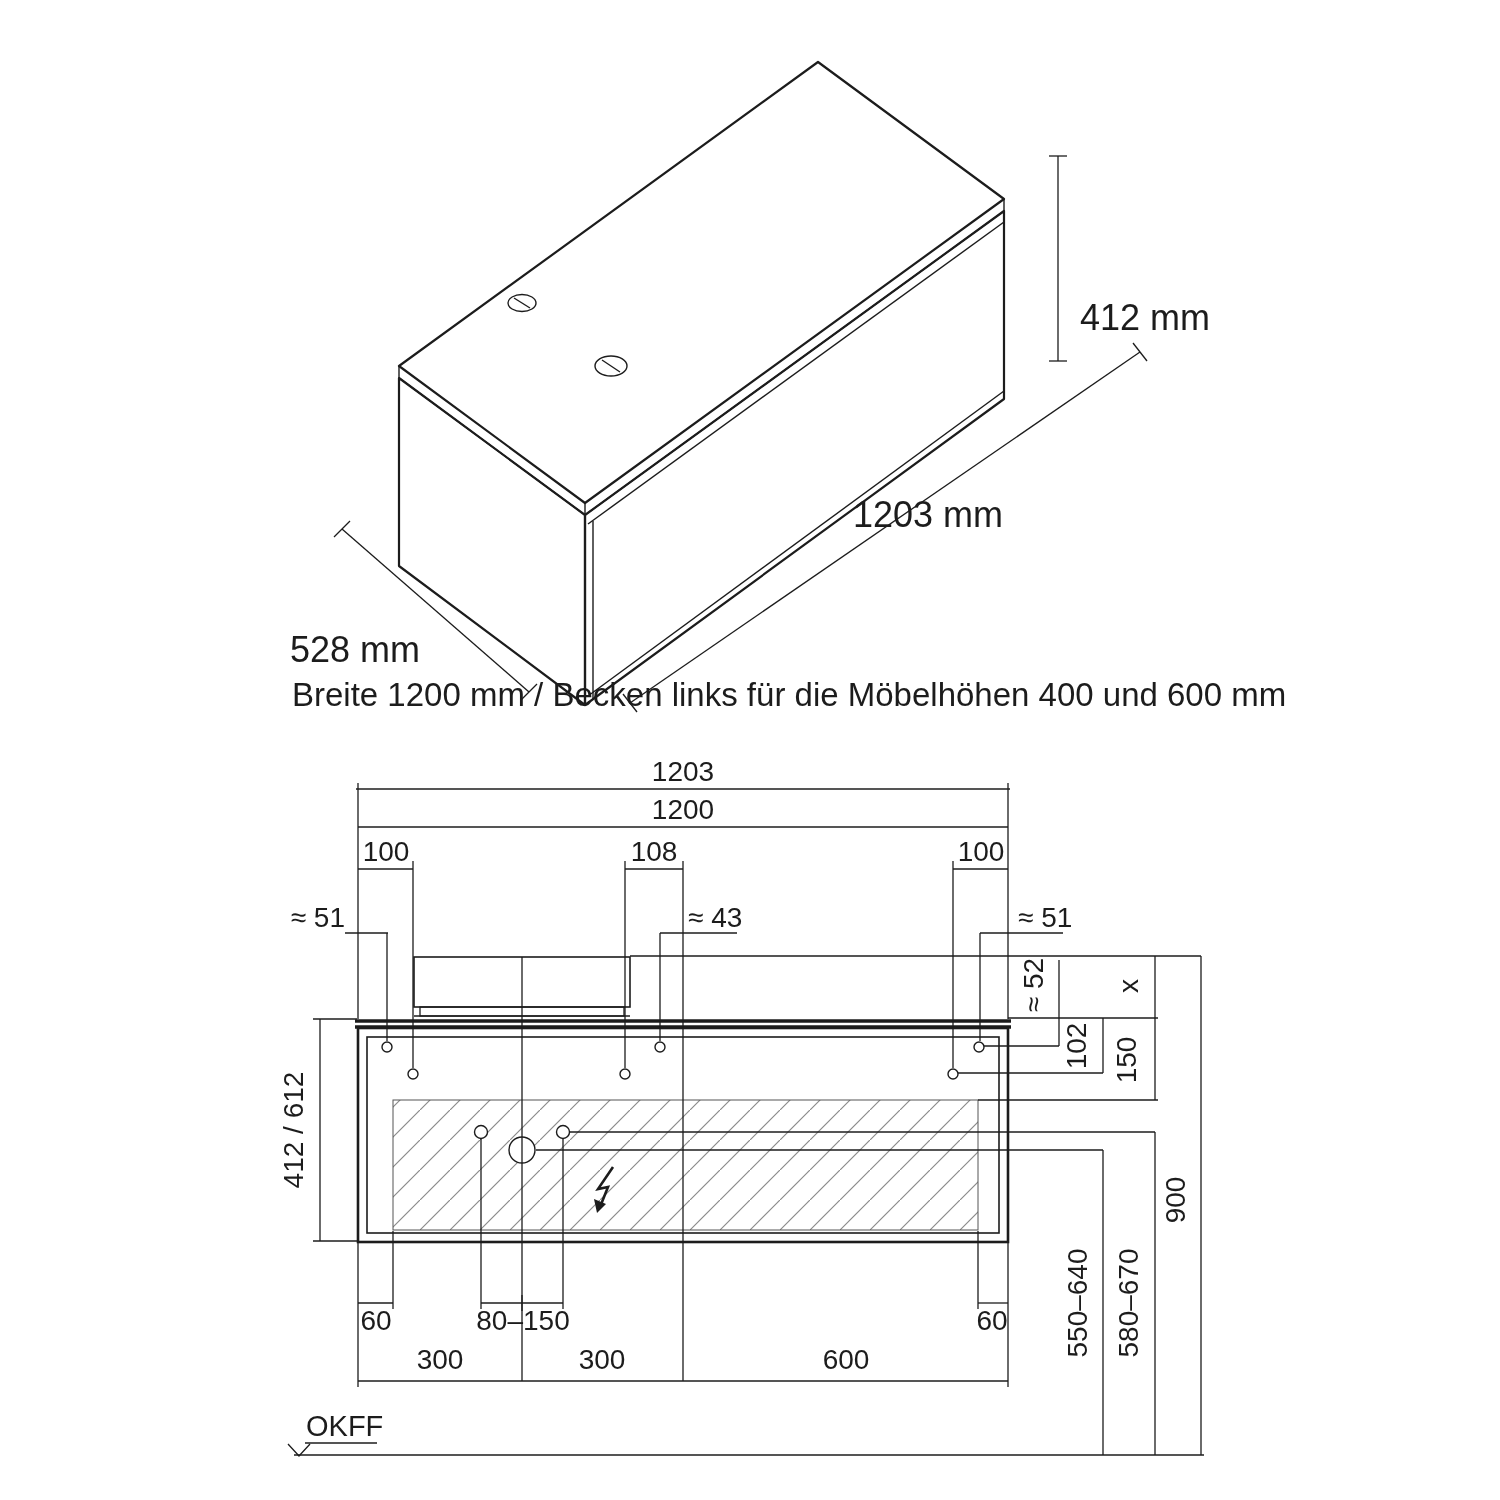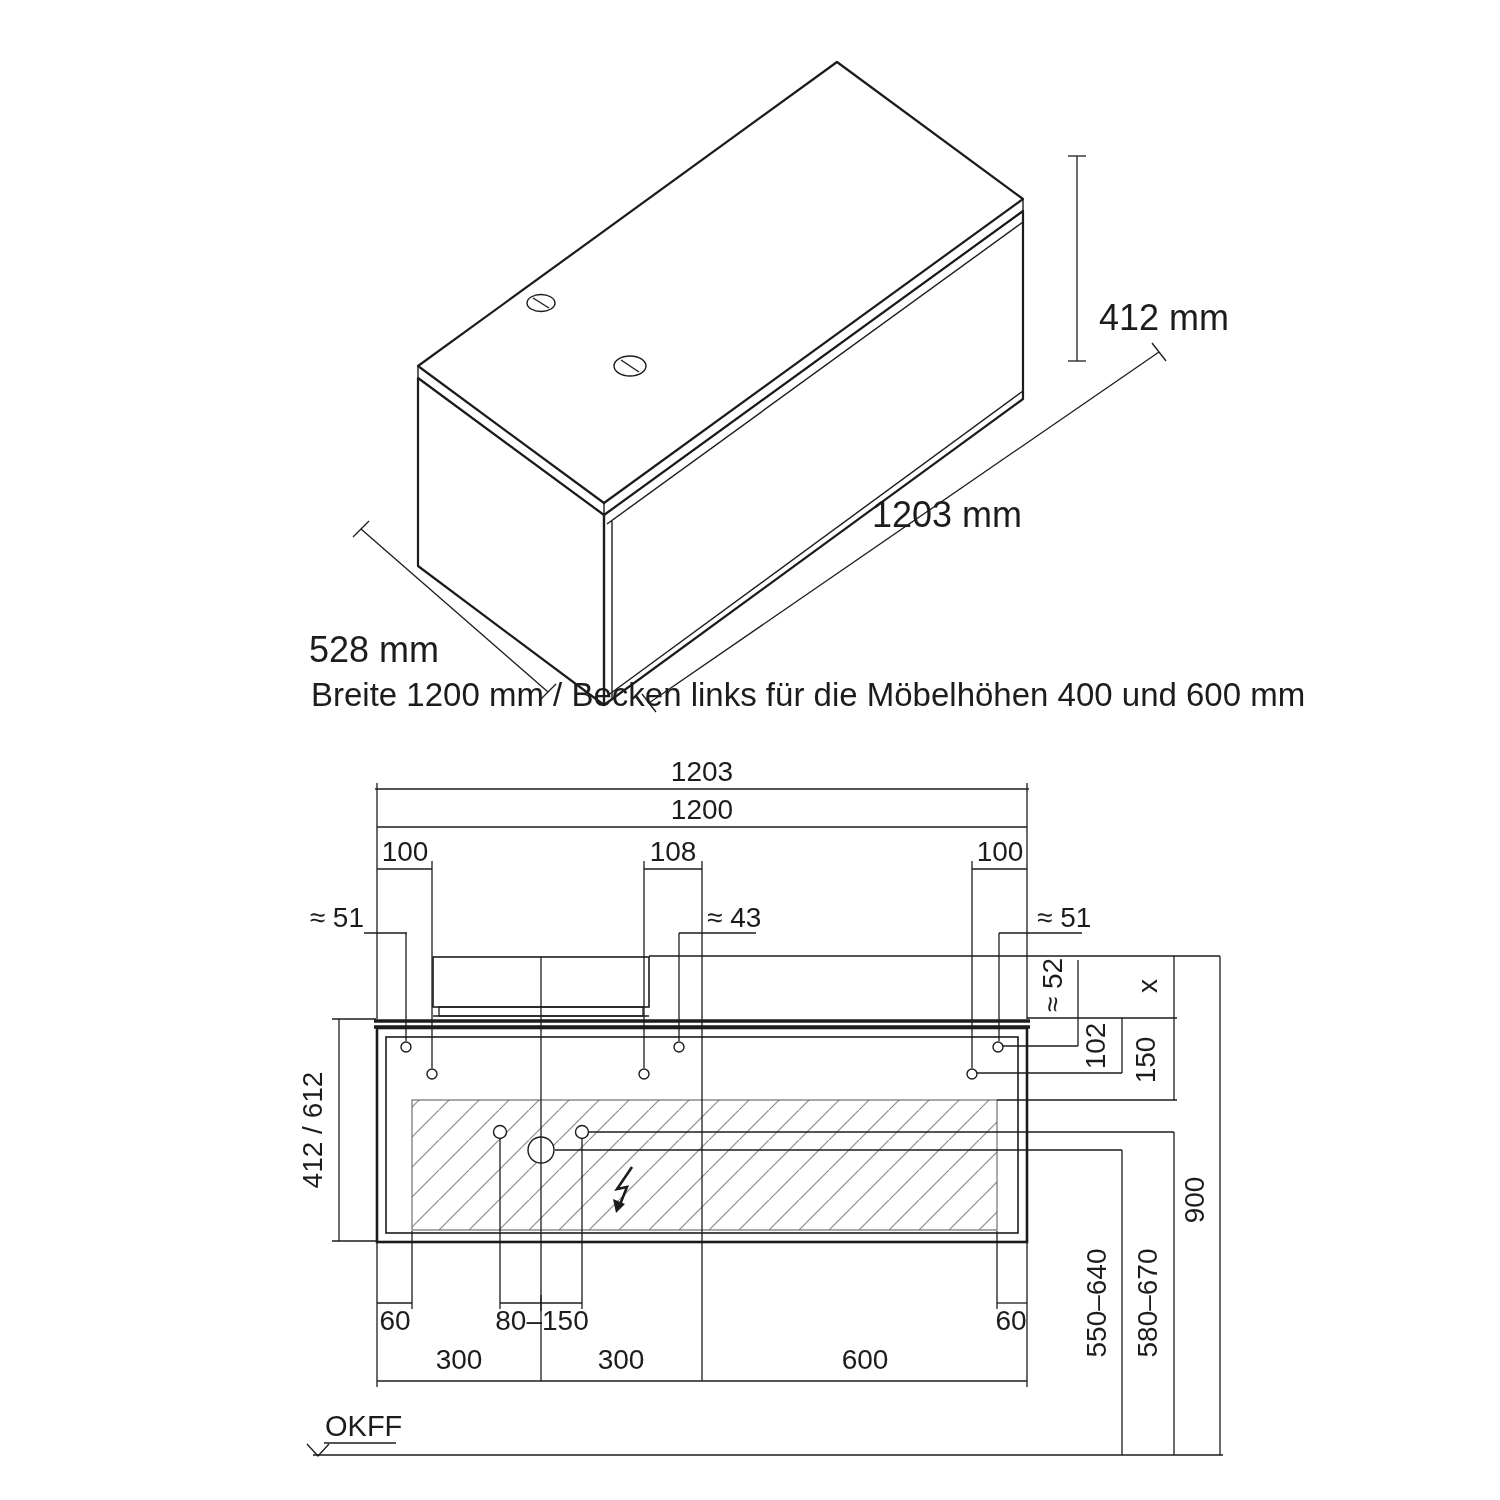--- a/index.html
+++ b/index.html
@@ -1,16 +1,16 @@
 <!DOCTYPE html>
 <html><head>
 <meta charset="utf-8">
 <style>
   html,body{margin:0;padding:0;background:#ffffff;}
-  .page{position:relative;width:1352px;height:1500px;background:#fff;overflow:hidden;margin-left:19px;}
+  .page{position:relative;width:1352px;height:1500px;background:#fff;overflow:hidden;}
   svg{display:block;}
   text{font-family:"Liberation Sans", sans-serif;fill:#1c1c1c;}
   .dim{font-size:28px;}
   .dimIso{font-size:36px;}
   .caption{font-size:33px;}
   .okff{font-size:29px;}
   .ln{stroke:#1c1c1c;stroke-width:1.3;fill:none;}
   .thick{stroke:#1c1c1c;stroke-width:2.6;fill:none;}
   .inner{stroke:#1c1c1c;stroke-width:1.6;fill:none;}
   .top{stroke:#1c1c1c;stroke-width:3.6;fill:none;}

